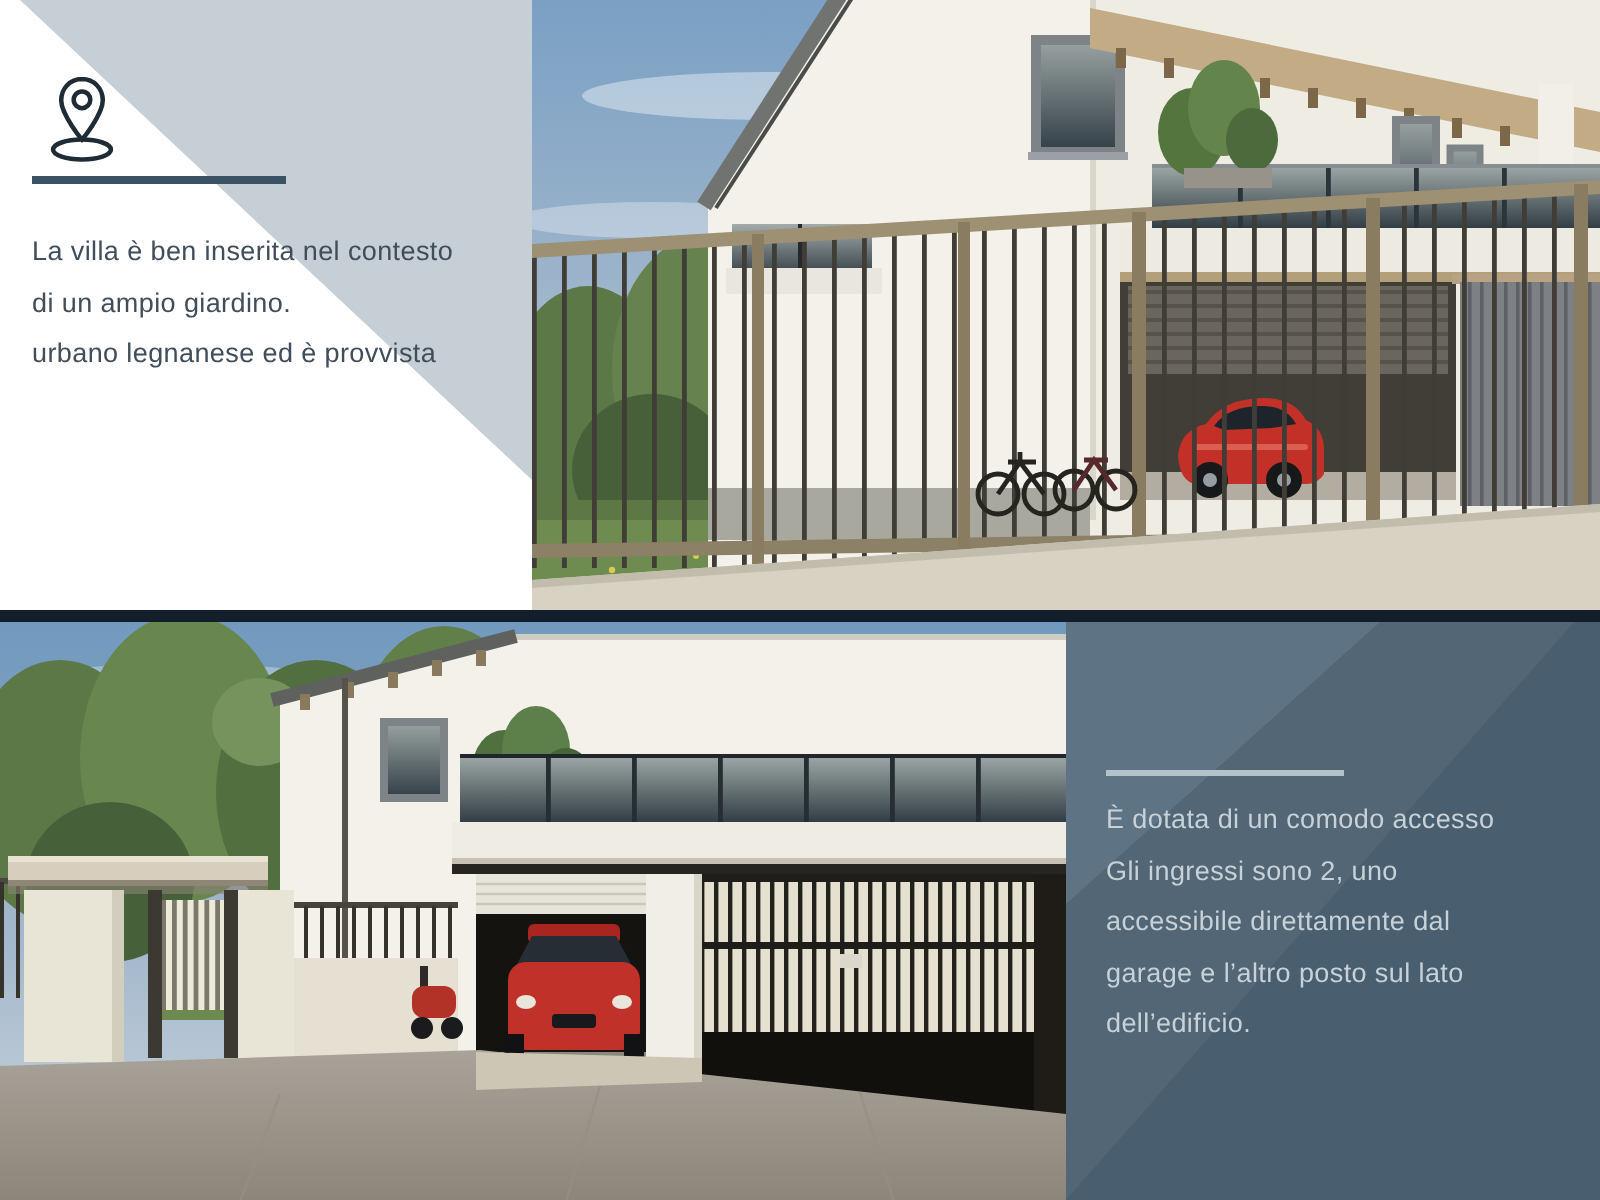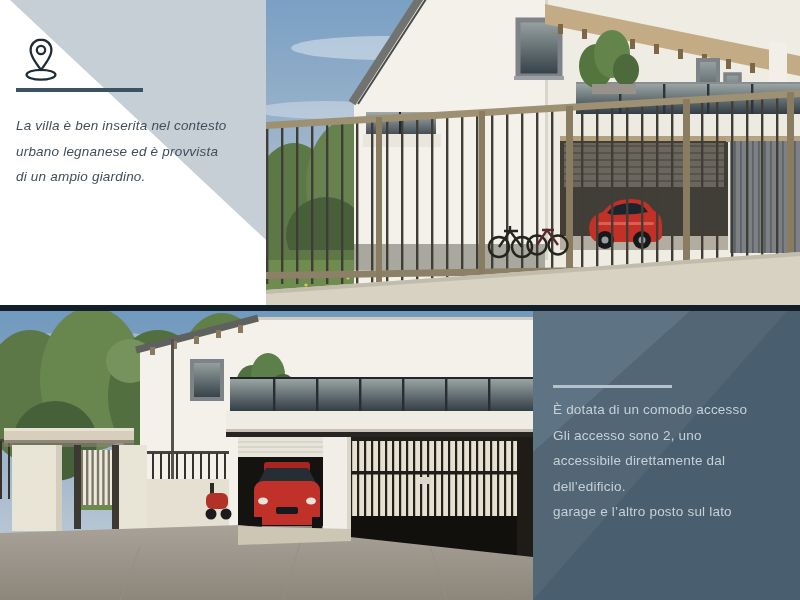--- a/index.html
+++ b/index.html
@@ -1,20 +1,20 @@
 <!DOCTYPE html>
 <html><head>
 <meta charset="utf-8">
 <style>
   html,body{margin:0;padding:0;background:#ffffff;}
   #slide{position:relative;width:800px;height:600px;overflow:hidden;
          font-family:"Liberation Sans",sans-serif;background:#ffffff;}
 
   
-  .intro{position:absolute;left:0;top:0;width:266px;height:260px;background:#ffffff;font-style:italic;}
+  .intro{position:absolute;left:0;top:0;width:266px;height:260px;background:#ffffff;}
   .intro-tri{position:absolute;inset:0;background:#c6cfd6;
              clip-path:polygon(10px 0,266px 0,266px 240px);}
   .pin{position:absolute;left:21px;top:35px;}
   .rule{position:absolute;}
   .rule-dark{left:16px;top:88px;width:127px;height:4px;background:#3a5263;}
   .intro-text{position:absolute;left:16px;top:113px;font-size:13.5px;line-height:25.5px;
               color:#414e5a;letter-spacing:.2px;}
   .intro-text p{margin:0;white-space:nowrap;}
 
   
@@ -46,22 +46,22 @@
   <section class="intro">
     <div class="intro-tri"></div>
     <svg class="pin" width="40" height="47" viewBox="0 0 44 52">
       <ellipse cx="22" cy="44" rx="16" ry="5.5" fill="none" stroke="#1f2b35" stroke-width="2.5"></ellipse>
       <path d="M22 5 C15.4 5 10.5 10.2 10.5 16.8 C10.5 24.8 22 38.5 22 38.5 C22 38.5 33.5 24.8 33.5 16.8 C33.5 10.2 28.6 5 22 5 Z" fill="#ffffff" stroke="#1f2b35" stroke-width="2.5"></path>
       <circle cx="22" cy="16.5" r="4.6" fill="#ffffff" stroke="#1f2b35" stroke-width="2.5"></circle>
     </svg>
     <div class="rule rule-dark"></div>
     <div class="intro-text">
       <p>La villa è ben inserita nel contesto</p>
+      <p>di un ampio giardino.</p>
       <p>urbano legnanese ed è provvista</p>
-      <p>di un ampio giardino.</p>
     </div>
   </section>
 
   <figure class="photo-top">
     <svg width="534" height="305" viewBox="0 0 534 305">
       <defs>
         <linearGradient id="t-sky" x1="0" y1="0" x2="0" y2="1">
           <stop offset="0" stop-color="#7aa0c4"></stop>
             <stop offset=".55" stop-color="#a3b8cc"></stop>
             <stop offset="1" stop-color="#cdd5dd"></stop>
@@ -347,20 +347,20 @@
       </g>
     </svg>
   </figure>
 
   <section class="access">
     <div class="access-gloss"></div>
     <div class="access-tri"></div>
     <div class="rule rule-light"></div>
     <div class="access-text">
       <p>È dotata di un comodo accesso</p>
-      <p>Gli accesso sono 2, uno</p>
+      <p>Gli ingressi sono 2, uno</p>
       <p>accessibile direttamente dal</p>
+      <p>garage e l’altro posto sul lato</p>
       <p>dell’edificio.</p>
-      <p>garage e l’altro posto sul lato</p>
     </div>
   </section>
 
 </div>
 
 </body></html>

